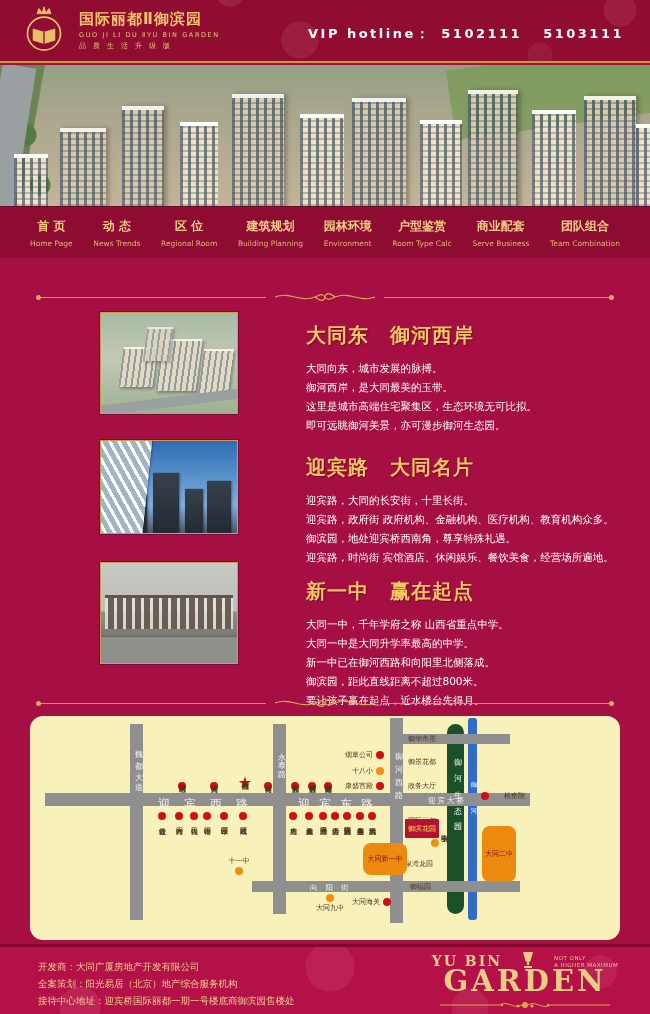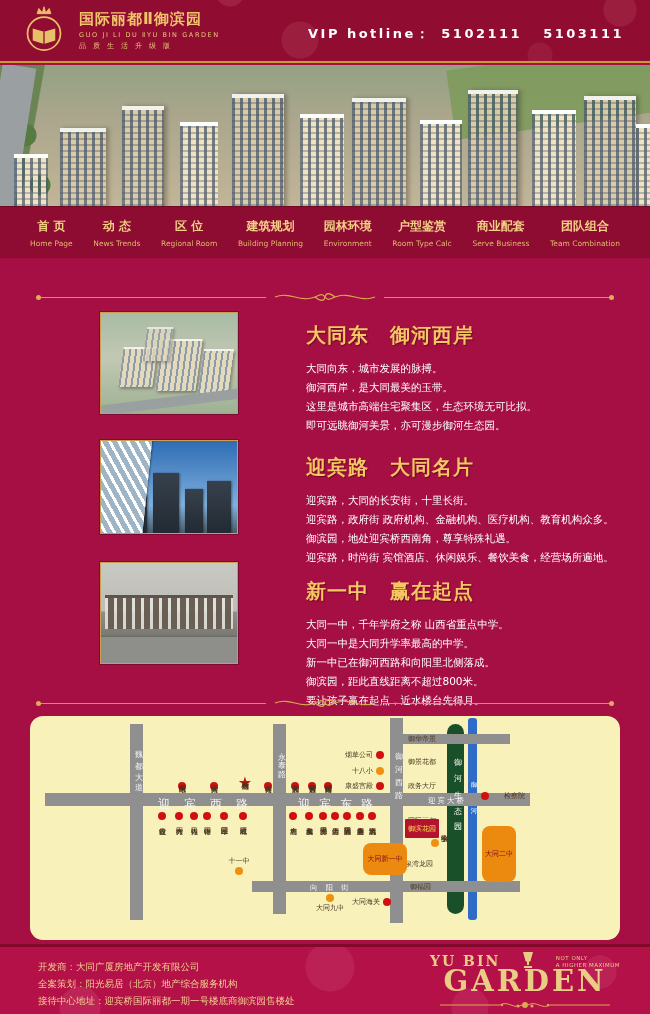--- a/index.html
+++ b/index.html
@@ -109,21 +109,21 @@
   .footer { position:absolute; bottom:0; left:0; width:650px; height:70px; background:#b41148; border-top:3px solid #83092b; }
   .footer::before { content:""; position:absolute; inset:0;
     background:
       radial-gradient(circle at 80px 60px, rgba(255,170,190,.12) 0 20px, transparent 21px),
       radial-gradient(circle at 330px 20px, rgba(255,170,190,.10) 0 24px, transparent 25px),
       radial-gradient(circle at 470px 60px, rgba(255,170,190,.10) 0 18px, transparent 19px),
       radial-gradient(circle at 600px 25px, rgba(255,170,190,.10) 0 16px, transparent 17px); }
   .ftr-lines { position:absolute; left:38px; top:11px; }
   .ftr-lines .fl { font-size:9.5px; color:#f0cf8f; line-height:17px; white-space:nowrap; }
   .brand { position:absolute; right:30px; top:4px; width:190px; text-align:center; color:#e9cd85; font-family:"DejaVu Serif","Liberation Serif",serif; }
-  .brand-top { display:flex; align-items:flex-end; justify-content:space-between; gap:1px; }
+  .brand-top { display:flex; align-items:flex-end; justify-content:center; gap:19px; }
   .brand-yubin { font-size:14px; font-weight:bold; letter-spacing:2px; }
   .brand-tags { text-align:left; font-size:5.5px; letter-spacing:.5px; line-height:7px; font-family:"DejaVu Sans",sans-serif; }
   .brand-main { font-size:29px; font-weight:bold; letter-spacing:3px; margin-top:-3px; line-height:30px; }
 </style>
 </head>
 <body>
 
 <div id="page">
 
   <div class="hdr">

